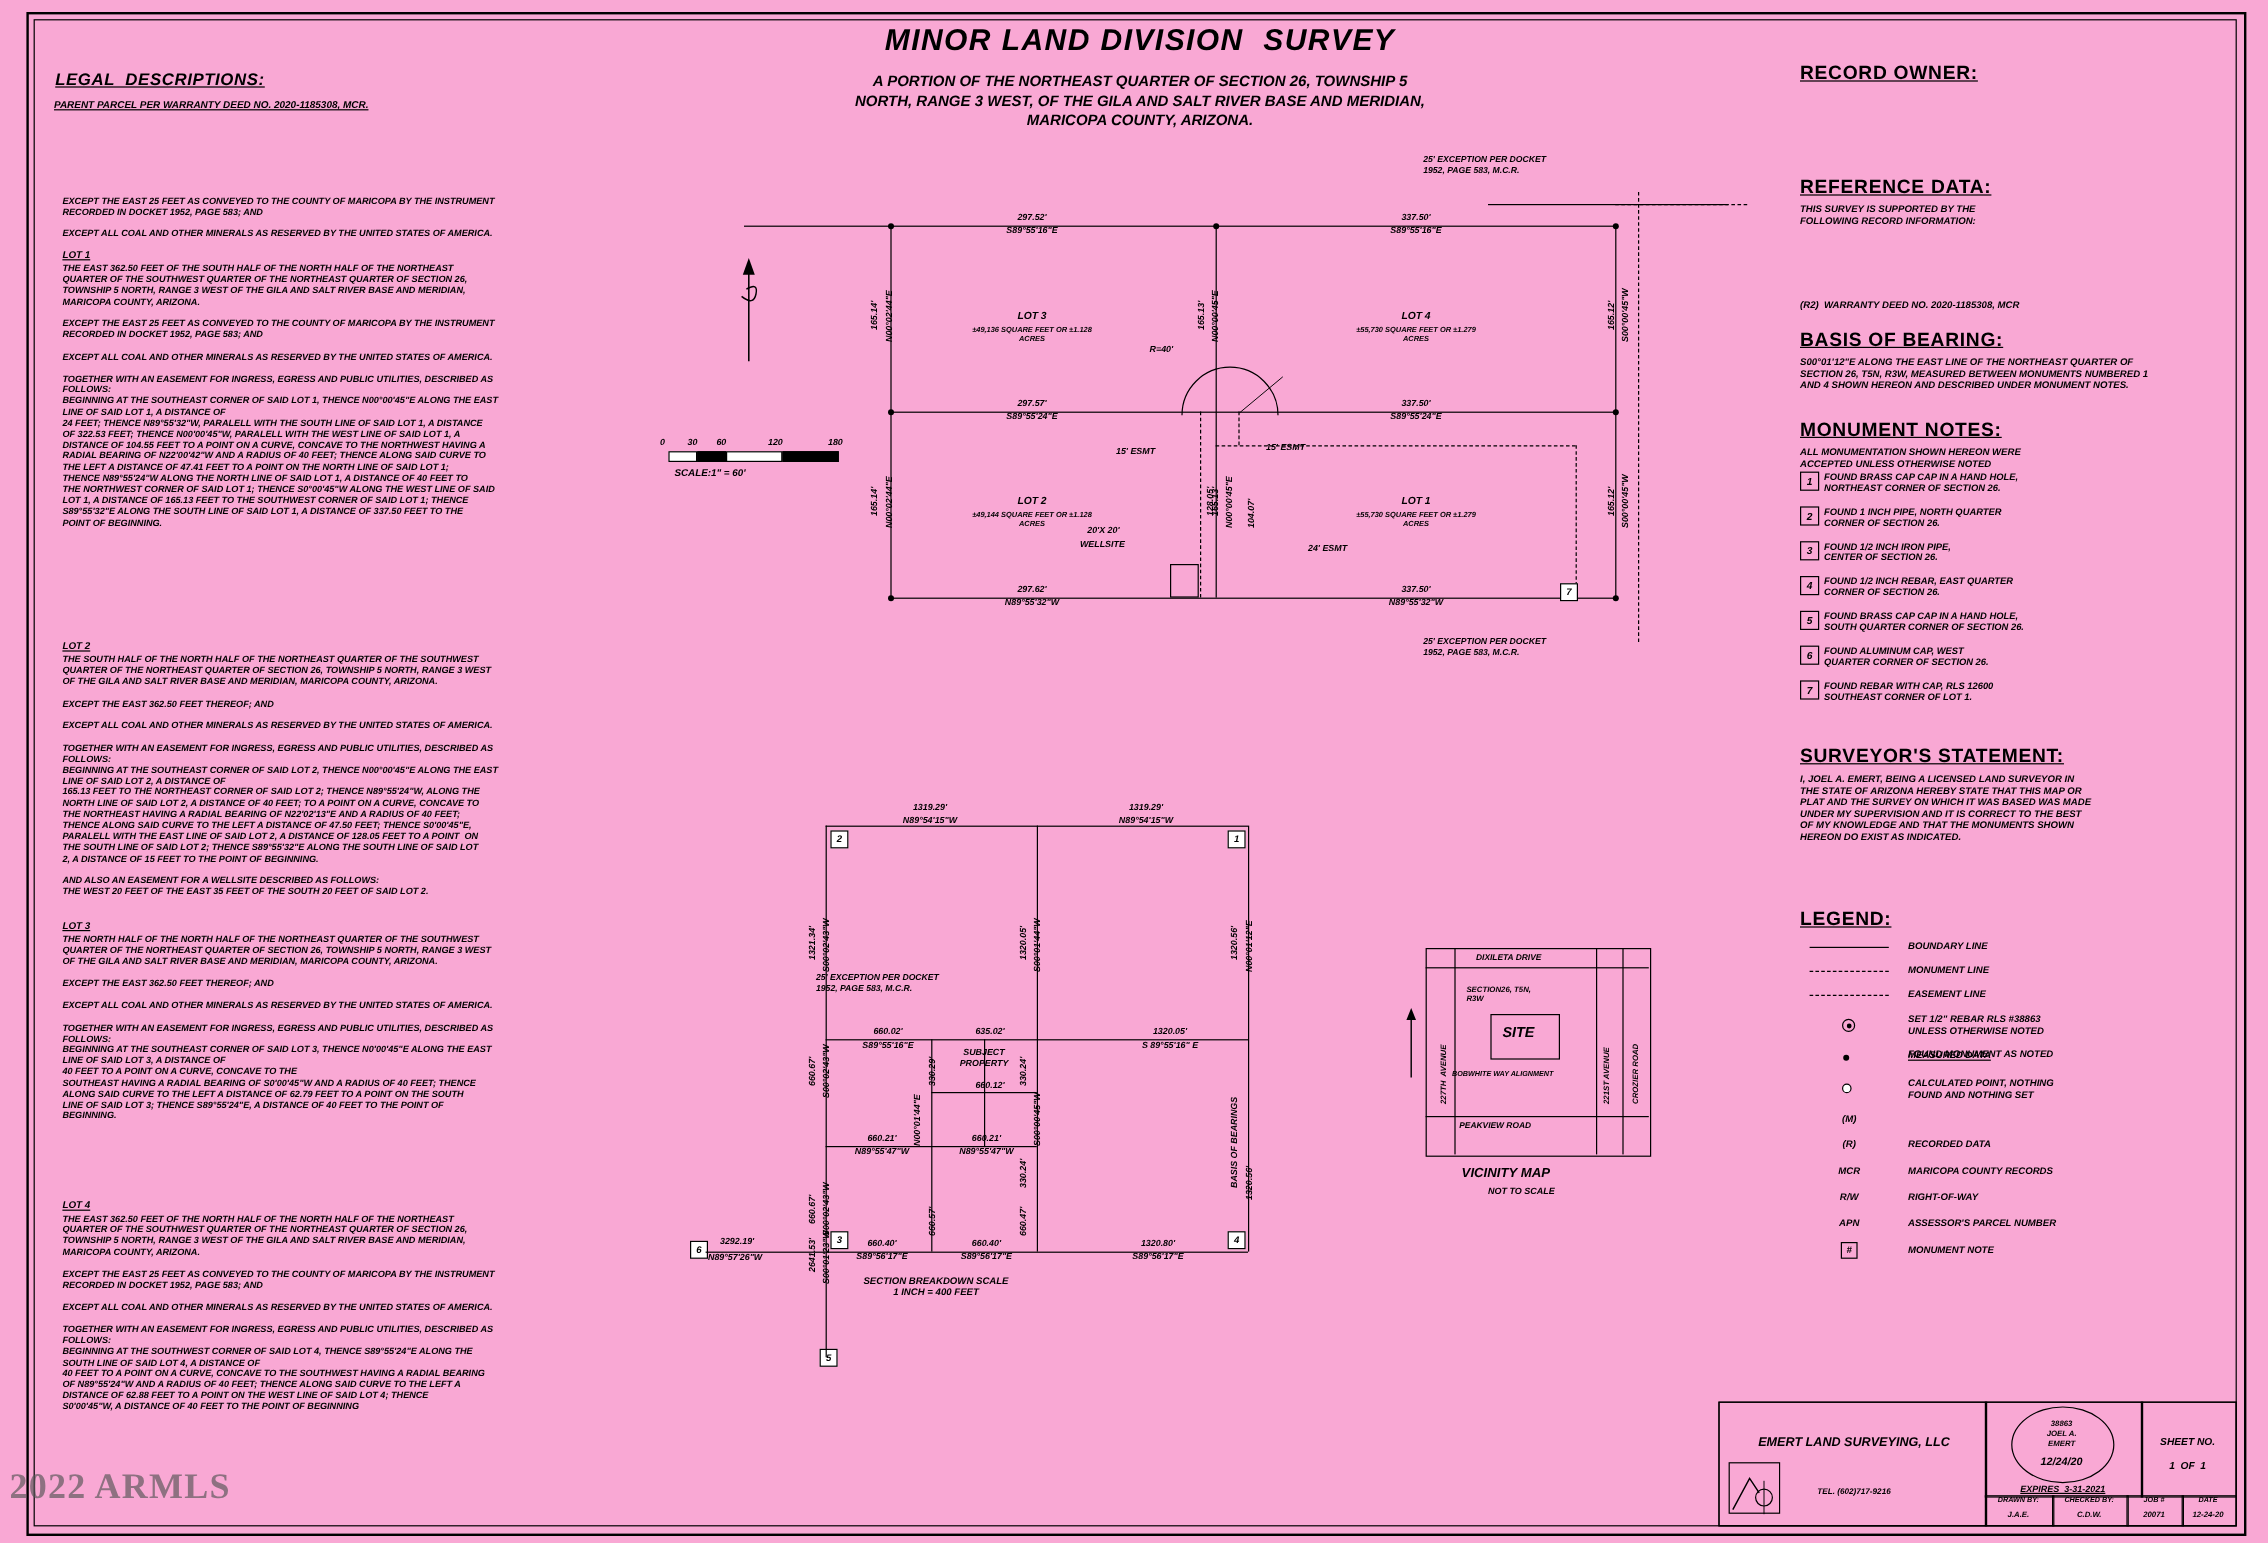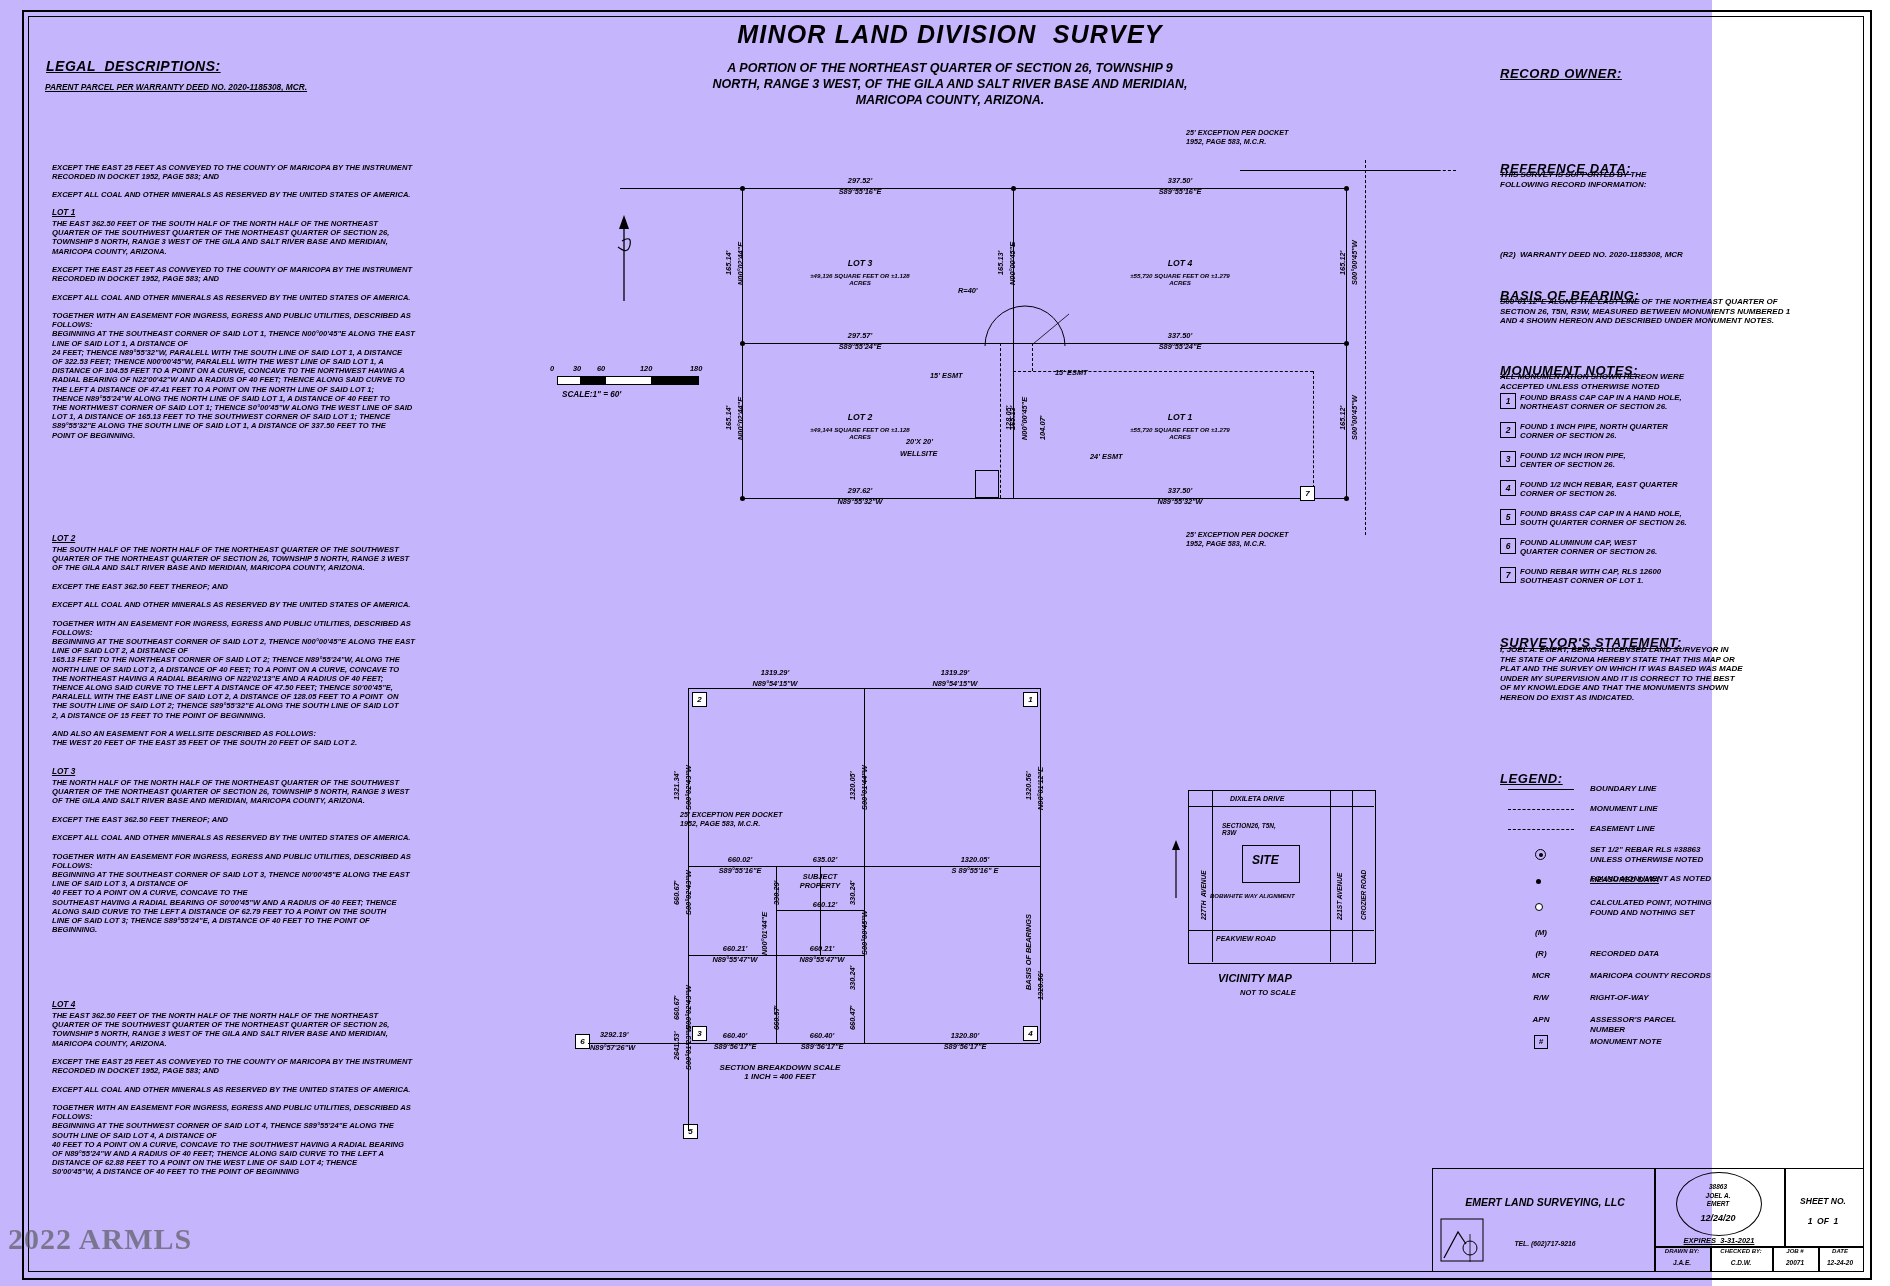--- a/index.html
+++ b/index.html
@@ -1,34 +1,34 @@
 <!DOCTYPE html>
 <html><head>
 <meta charset="utf-8">
 <style>
   html,body{margin:0;padding:0;background:#ffffff;}
   body{width:1890px;height:1286px;position:relative;font-family:"Liberation Sans",sans-serif;color:#000;overflow:hidden;}
-  .sheet{position:absolute;left:0;top:0;width:1712px;height:1286px;background:#c4b5fd;}
+  .sheet{position:absolute;left:0;top:0;width:1890px;height:1286px;background:#f9a8d4;}
   .frame{position:absolute;left:22px;top:10px;width:1846px;height:1266px;border:2px solid #000;}
   .frame2{position:absolute;left:28px;top:16px;width:1834px;height:1254px;border:1px solid #000;}
 
   .t{position:absolute;font-family:"Liberation Sans",sans-serif;white-space:pre;}
 
   
   #main-title{left:700px;top:20px;width:500px;text-align:center;font-size:25px;letter-spacing:1.2px;font-style:italic;font-weight:bold;}
   #subtitle{left:640px;top:60px;width:620px;text-align:center;font-size:12.5px;font-style:italic;font-weight:bold;line-height:16px;}
 
   
   #legal-head{left:46px;top:58px;font-size:14px;font-style:italic;font-weight:bold;text-decoration:underline;letter-spacing:0.5px;}
   #parent-parcel{left:45px;top:82px;font-size:8.3px;font-style:italic;font-weight:bold;text-decoration:underline;}
   .legal{position:absolute;left:52px;width:460px;font-size:7.6px;font-style:italic;font-weight:bold;line-height:9.2px;white-space:pre-wrap;}
   .lotlabel{position:absolute;left:52px;font-size:8.2px;font-style:italic;font-weight:bold;text-decoration:underline;}
 
   
-  .rhead{position:absolute;left:1500px;font-size:13px;font-style:italic;font-weight:bold;text-decoration:underline;letter-spacing:0.6px;margin-top:13px;}
+  .rhead{position:absolute;left:1500px;font-size:16px;font-weight:bold;text-decoration:underline;letter-spacing:0.6px;}
   .rtext{position:absolute;left:1500px;width:330px;font-size:8px;font-style:italic;font-weight:bold;line-height:9.6px;white-space:pre-wrap;}
 
   .mnbox{position:absolute;left:1500px;width:14px;height:14px;border:1px solid #000;font-size:8.5px;text-align:center;line-height:14px;font-weight:bold;font-style:italic;}
   .mntext{position:absolute;left:1520px;width:310px;font-size:7.8px;font-style:italic;font-weight:bold;line-height:9.4px;white-space:pre-wrap;}
 
   
   .lgline{position:absolute;left:1508px;width:66px;border-top:1px solid #000;}
   .lgdash{position:absolute;left:1508px;width:66px;border-top:1.2px dashed #000;}
   .lgtext{position:absolute;left:1590px;font-size:8px;font-style:italic;font-weight:bold;line-height:9.5px;white-space:pre-wrap;}
   .lgsym{position:absolute;font-size:8px;font-style:italic;font-weight:bold;text-align:center;}
@@ -63,21 +63,21 @@
   #watermark{position:absolute;left:8px;top:1222px;font-size:30px;font-weight:bold;color:#555;letter-spacing:1px;opacity:.65;font-family:"Liberation Serif",serif;}
 </style>
 </head>
 <body>
 
 <div class="sheet">
   <div class="frame"></div>
   <div class="frame2"></div>
 
   <div class="t" id="main-title">MINOR LAND DIVISION  SURVEY</div>
-  <div class="t" id="subtitle">A PORTION OF THE NORTHEAST QUARTER OF SECTION 26, TOWNSHIP 9
+  <div class="t" id="subtitle">A PORTION OF THE NORTHEAST QUARTER OF SECTION 26, TOWNSHIP 5
 NORTH, RANGE 3 WEST, OF THE GILA AND SALT RIVER BASE AND MERIDIAN,
 MARICOPA COUNTY, ARIZONA.</div>
 
   <div class="t" id="legal-head">LEGAL  DESCRIPTIONS:</div>
   <div class="t" id="parent-parcel">PARENT PARCEL PER WARRANTY DEED NO. 2020-1185308, MCR.</div>
 
   <div class="legal" style="top:163px;">EXCEPT THE EAST 25 FEET AS CONVEYED TO THE COUNTY OF MARICOPA BY THE INSTRUMENT
 RECORDED IN DOCKET 1952, PAGE 583; AND</div>
   <div class="legal" style="top:190px;">EXCEPT ALL COAL AND OTHER MINERALS AS RESERVED BY THE UNITED STATES OF AMERICA.</div>
 

